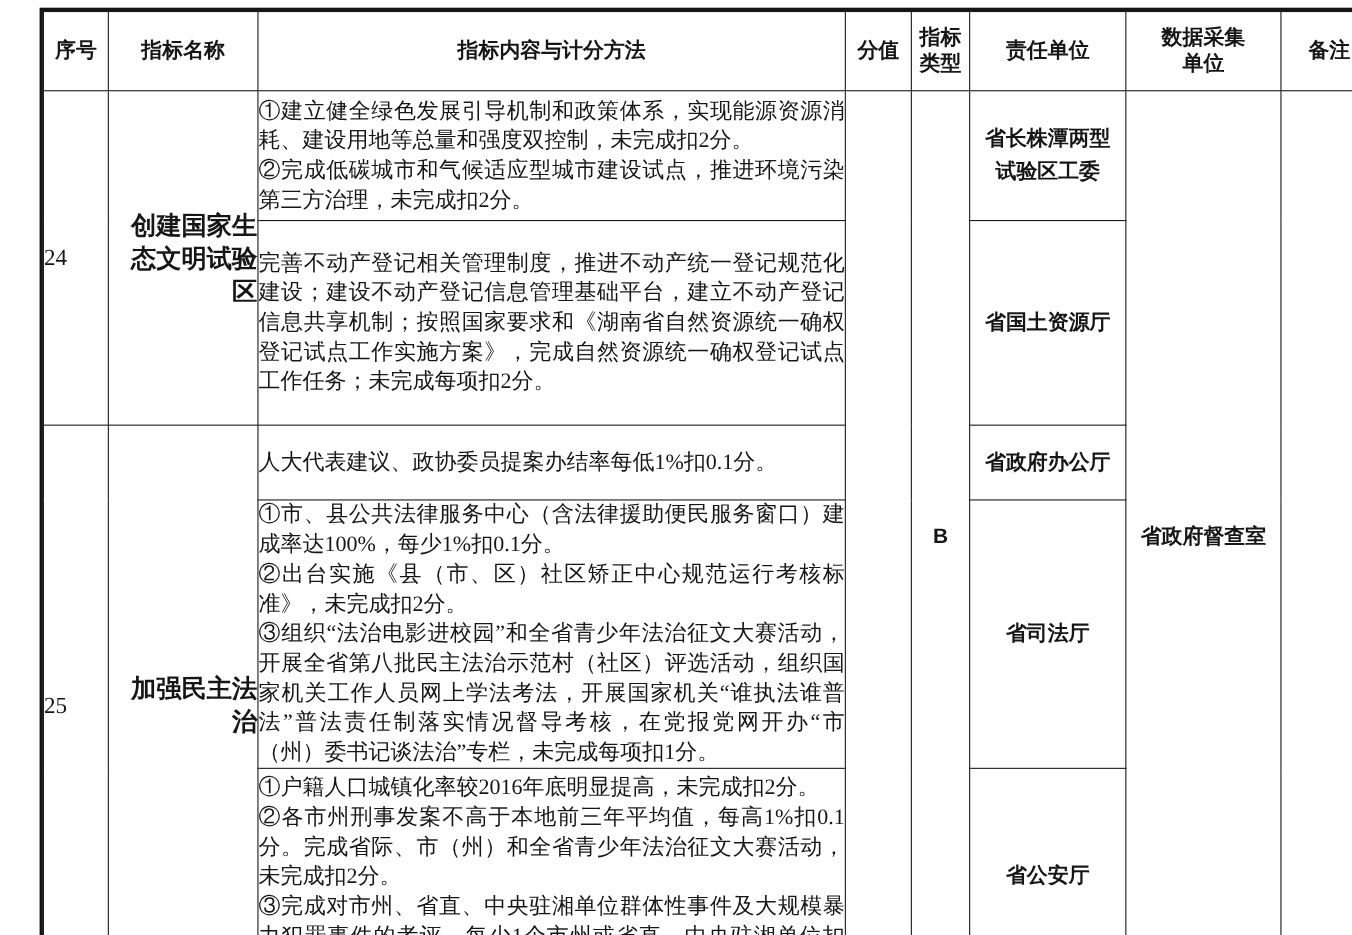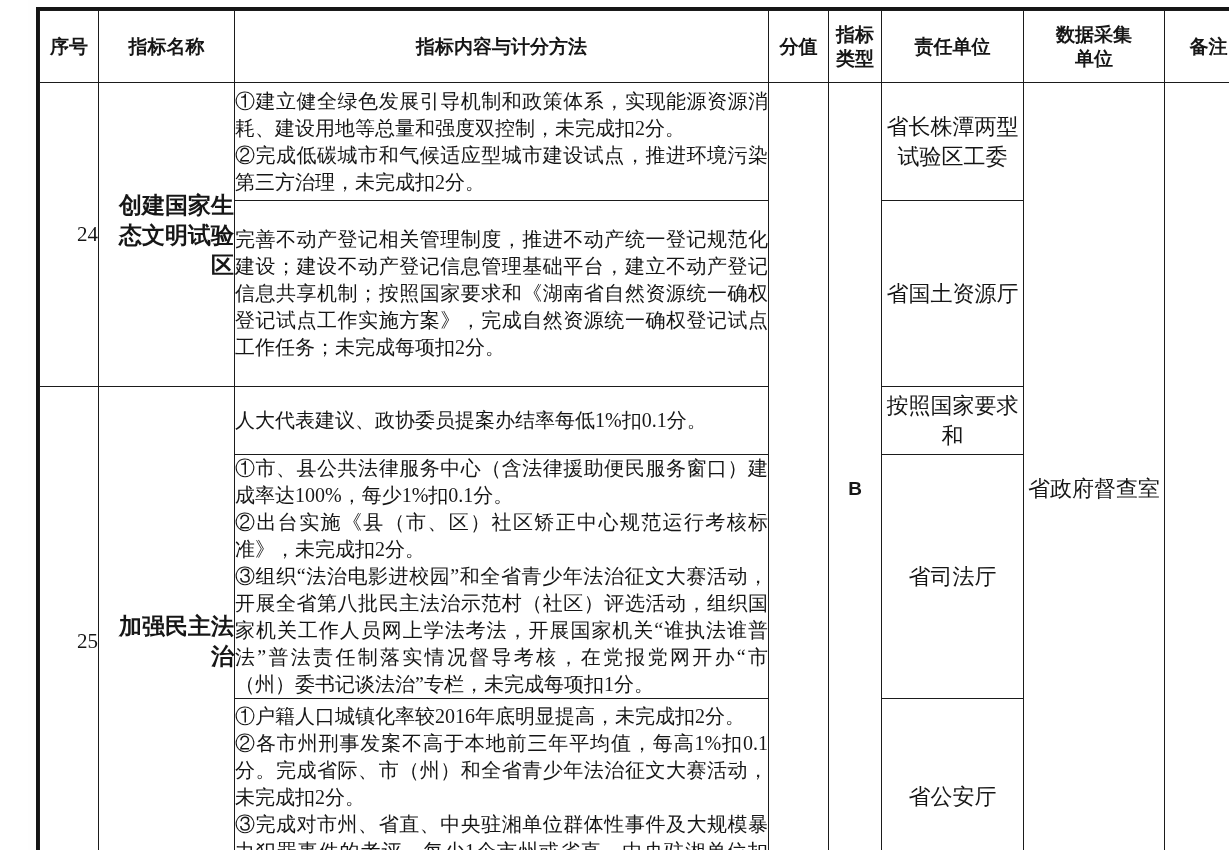--- a/index.html
+++ b/index.html
@@ -34,21 +34,21 @@
     font-family:"Liberation Sans", sans-serif;
     font-weight:700;
     font-size:19px;
     text-align:center;
     vertical-align:middle;
     line-height:24px;
   }
   td.num-cell{
     font-family:"Liberation Serif", serif;
     font-size:21px;
-    text-align:right;
+    text-align:left;
     vertical-align:middle;
     font-weight:400;
   }
   td.name-cell{
     font-weight:700;
     font-size:23px;
     text-align:right;
     vertical-align:middle;
     line-height:30px;
     padding:0 3px;
@@ -64,22 +64,22 @@
   td.content-cell .para{ text-align:justify; }
   td.score-cell, td.remark-cell{
     vertical-align:middle;text-align:center;font-size:17px;
   }
   td.type-cell{
     vertical-align:middle;text-align:center;
     font-size:19px;font-weight:600;
     font-family:"Liberation Sans", sans-serif;
   }
   td.unit-cell{
-    font-weight:400;
-    font-size:22px;
+    font-weight:700;
+    font-size:19px;
     text-align:center;
     vertical-align:middle;
     line-height:30px;
     padding:0 4px;
   }
   .unit-line{ text-align:center; }
 </style>
 </head>
 <body>
 
@@ -141,21 +141,21 @@
             </td>
       </tr>
 
       <tr style="height:68px">
         <td class="num-cell" rowspan="3">25</td>
         <td class="name-cell" rowspan="3">加强民主法治</td>
         <td class="content-cell">
               <div class="para">人大代表建议、政协委员提案办结率每低1%扣0.1分。</div>
             </td>
         <td class="unit-cell">
-              <div class="unit-line">按照国家要求和</div>
+              <div class="unit-line">省政府办公厅</div>
             </td>
       </tr>
 
       <tr style="height:232px">
         <td class="content-cell">
               <div class="para">①市、县公共法律服务中心（含法律援助便民服务窗口）建成率达100%，每少1%扣0.1分。</div>
               <div class="para">②出台实施《县（市、区）社区矫正中心规范运行考核标准》，未完成扣2分。</div>
               <div class="para">③组织“法治电影进校园”和全省青少年法治征文大赛活动，开展全省第八批民主法治示范村（社区）评选活动，组织国家机关工作人员网上学法考法，开展国家机关“谁执法谁普法”普法责任制落实情况督导考核，在党报党网开办“市（州）委书记谈法治”专栏，未完成每项扣1分。</div>
             </td>
         <td class="unit-cell">

